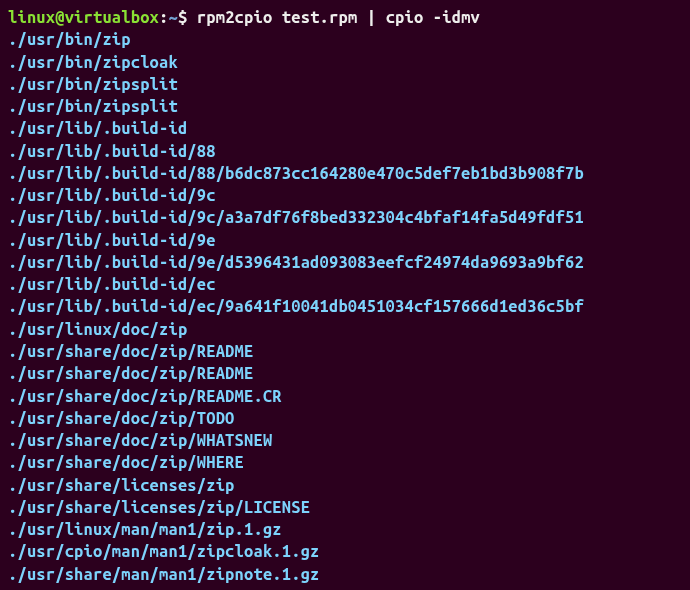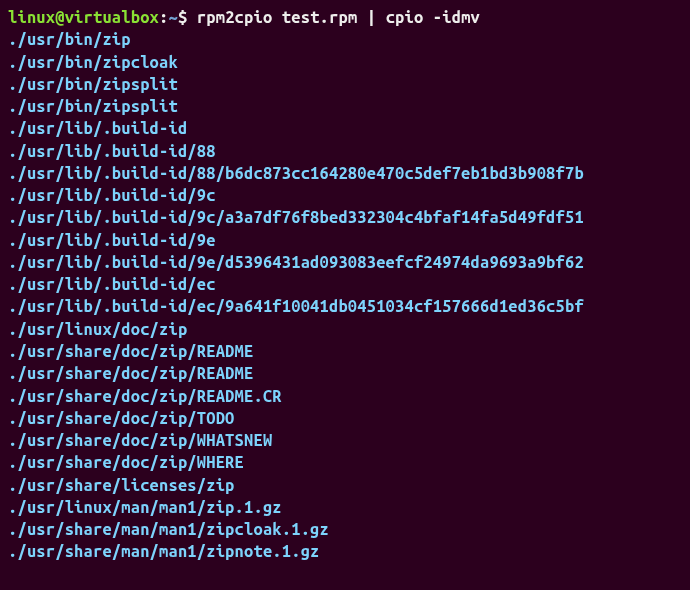--- a/index.html
+++ b/index.html
@@ -43,16 +43,17 @@
     <div class="output-line">./usr/lib/.build-id/ec</div>
     <div class="output-line">./usr/lib/.build-id/ec/9a641f10041db0451034cf157666d1ed36c5bf</div>
     <div class="output-line">./usr/linux/doc/zip</div>
     <div class="output-line">./usr/share/doc/zip/README</div>
     <div class="output-line">./usr/share/doc/zip/README</div>
     <div class="output-line">./usr/share/doc/zip/README.CR</div>
     <div class="output-line">./usr/share/doc/zip/TODO</div>
     <div class="output-line">./usr/share/doc/zip/WHATSNEW</div>
     <div class="output-line">./usr/share/doc/zip/WHERE</div>
     <div class="output-line">./usr/share/licenses/zip</div>
+    <div class="output-line">./usr/share/licenses/zip/LICENSE</div>
     <div class="output-line">./usr/linux/man/man1/zip.1.gz</div>
-    <div class="output-line">./usr/share/man/man1/zipcloak.1.gz</div>
+    <div class="output-line">./usr/cpio/man/man1/zipcloak.1.gz</div>
     <div class="output-line">./usr/share/man/man1/zipnote.1.gz</div>
   </div>
 
 </body></html>

